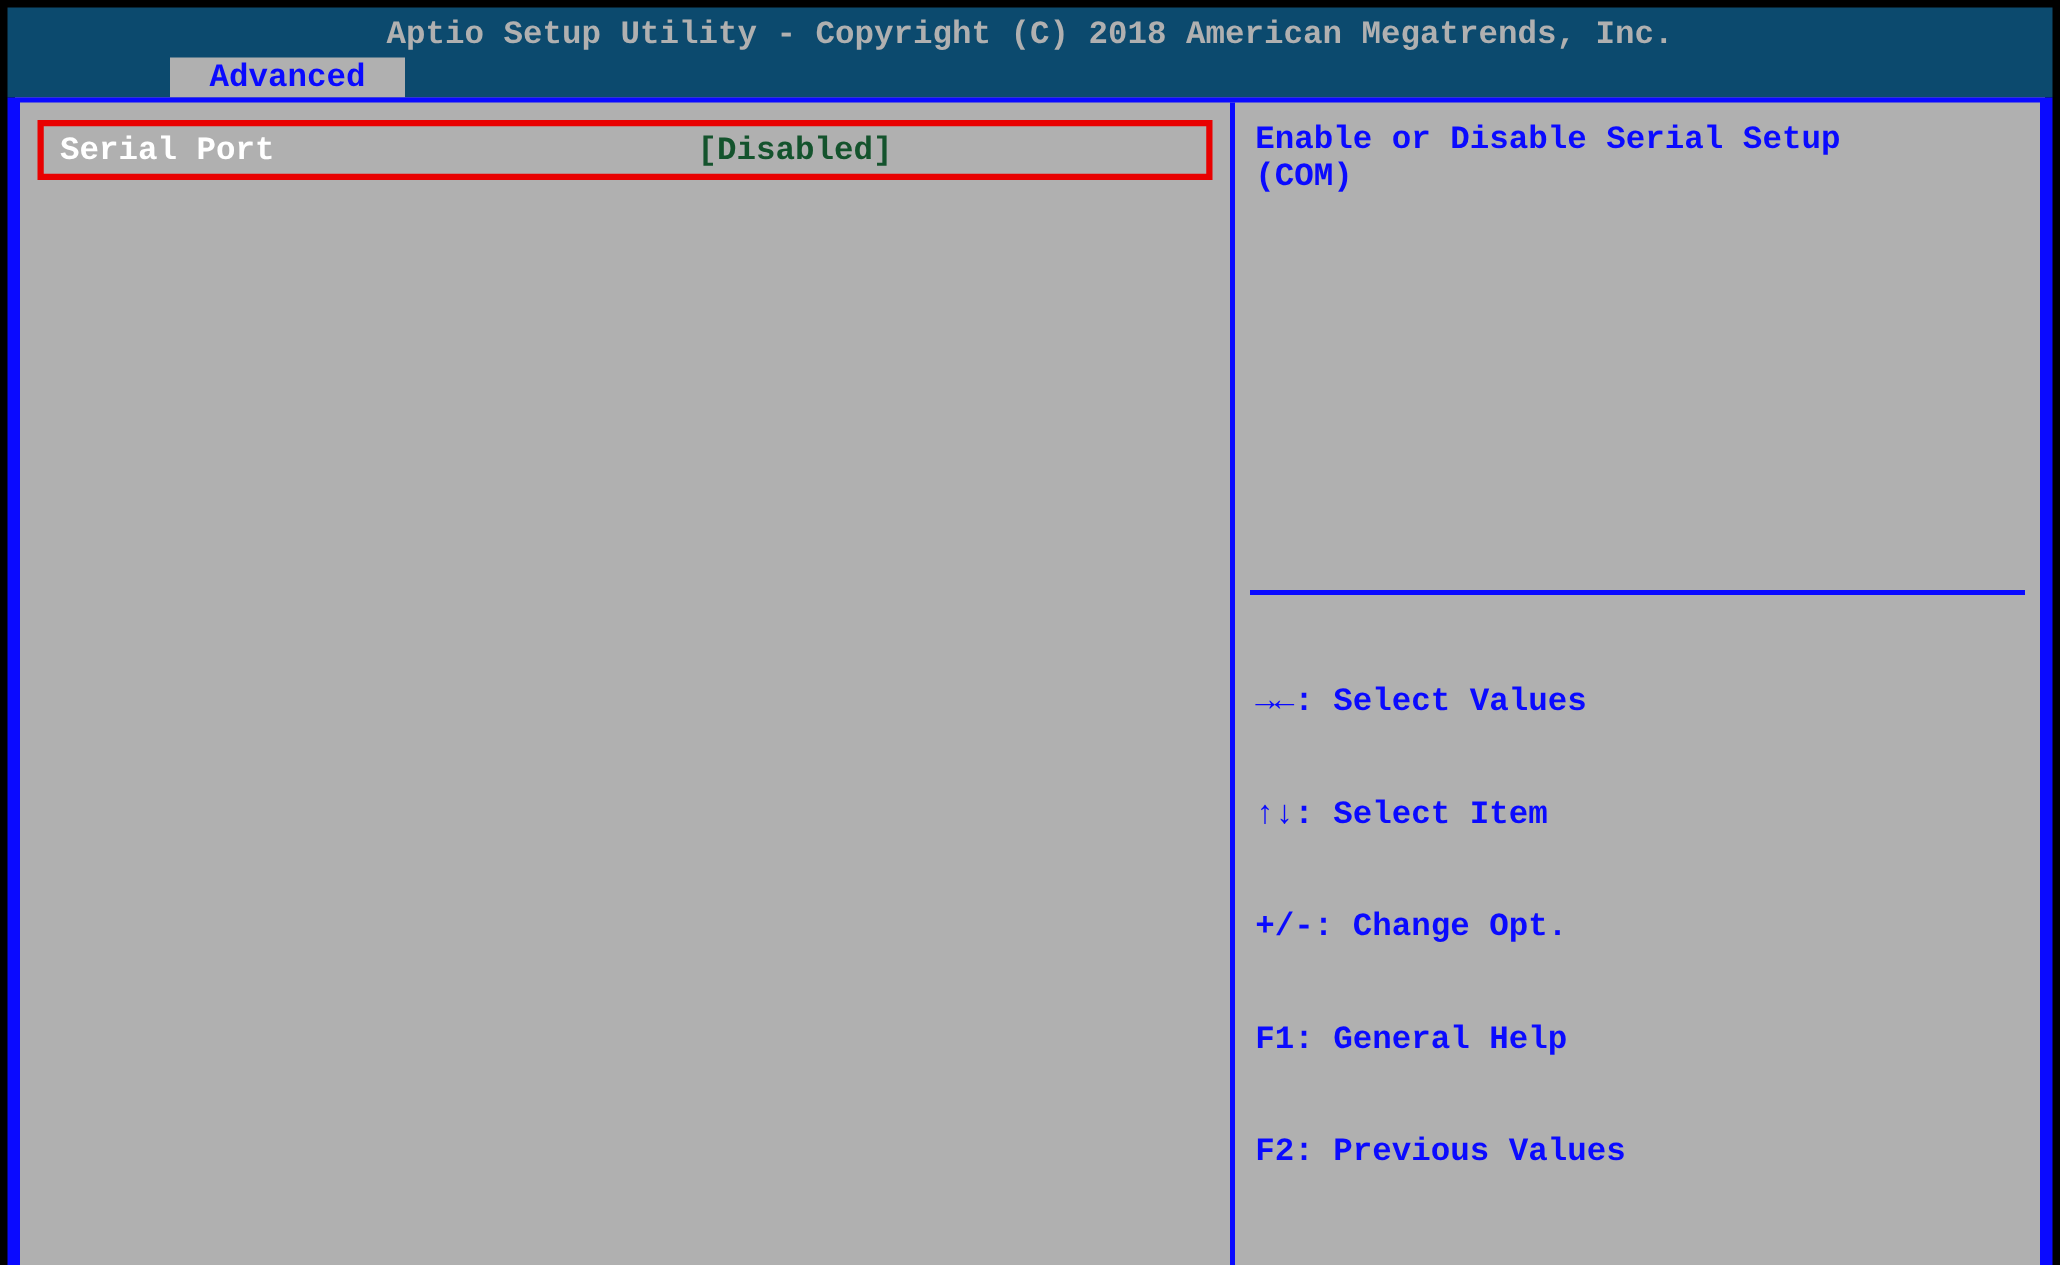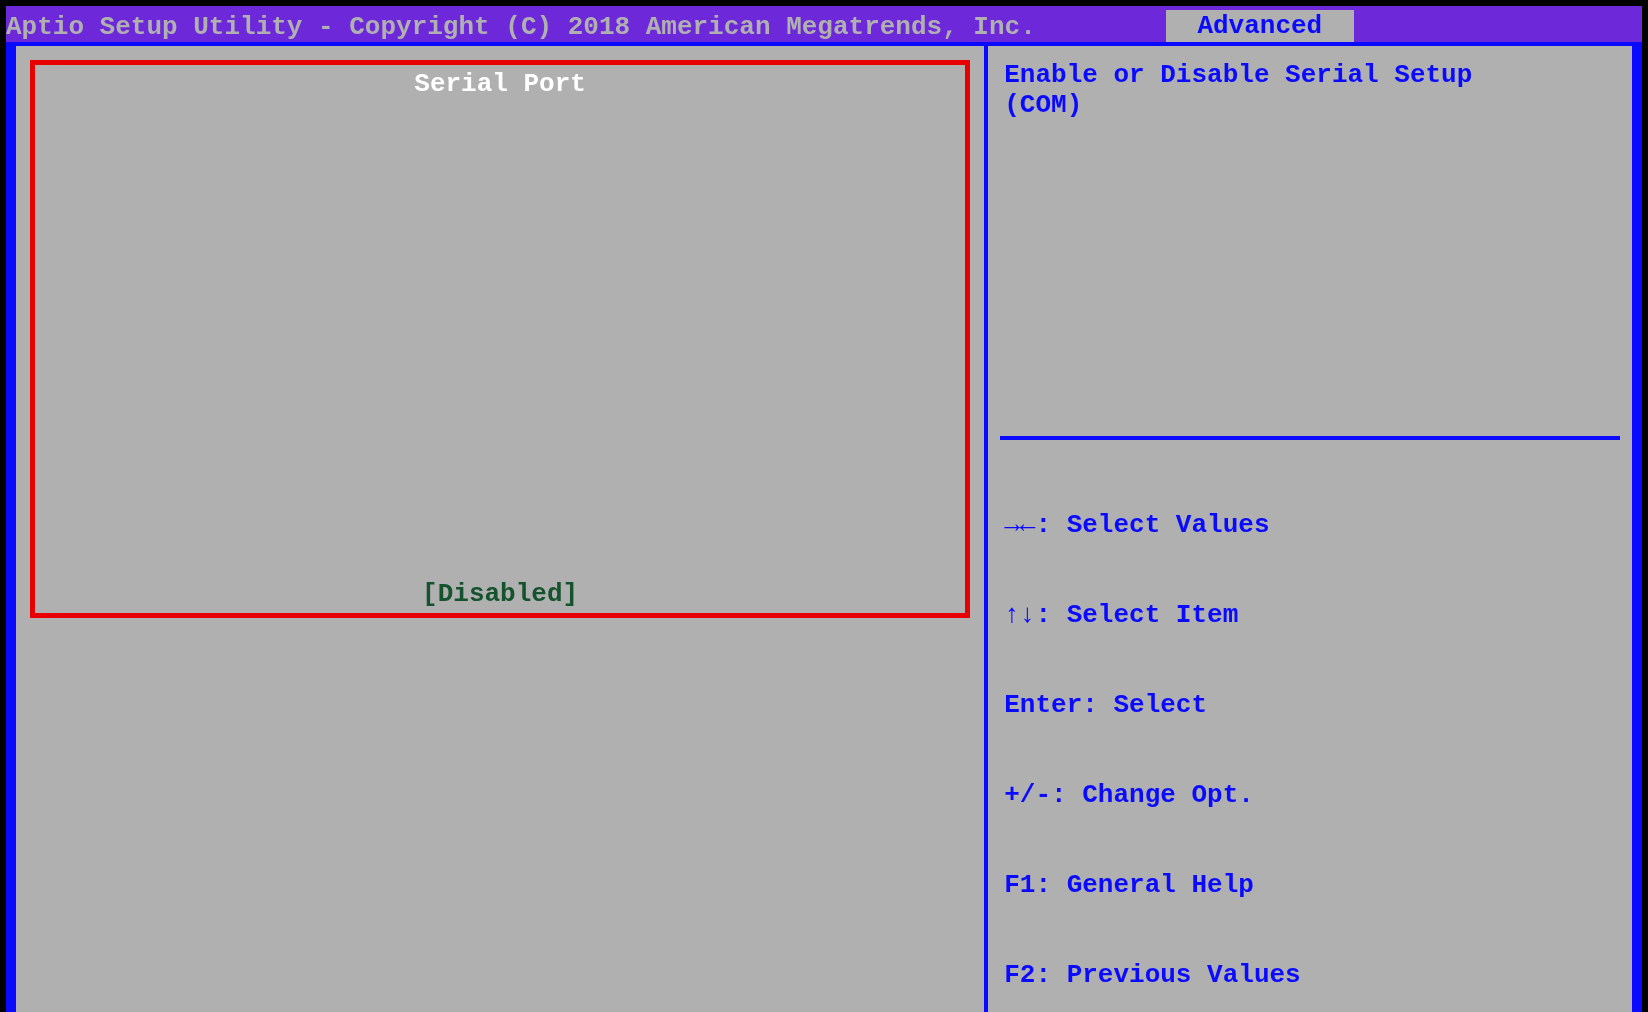--- a/index.html
+++ b/index.html
@@ -17,25 +17,26 @@
     background: #000;
     padding: 6px;
   }
   .screen {
     width: 100%;
     height: 100%;
     display: flex;
     flex-direction: column;
   }
   .header-bar {
-    background: #6d28d9;
+    background: #0c4a6e;
     color: #b0b0b0;
     height: 72px;
     display: flex;
-    flex-direction: row;
+    flex-direction: column;
+    justify-content: flex-end;
   }
   .title-line {
     text-align: center;
     padding-top: 6px;
     height: 36px;
     white-space: pre;
   }
   .tab-line {
     display: flex;
     align-items: flex-end;
@@ -74,21 +75,20 @@
     padding: 2px 18px;
     margin-bottom: 24px;
     white-space: pre;
   }
   .setting-row {
     display: flex;
     padding: 6px 18px 6px 18px;
     color: #ffffff;
     margin: 0 4px;
     align-items: center;
-    flex-direction: column;
   }
   .setting-row.highlighted {
     border: 5px solid #e80000;
     padding: 4px 13px 4px 13px;
   }
   .setting-label {
     flex: 0 0 510px;
     white-space: pre;
   }
   .setting-value {
@@ -143,21 +143,20 @@
           </div>
         </div>
 
         <div class="side-panel">
           <div class="help-text">Enable or Disable Serial Setup
 (COM)</div>
           <div class="side-divider"></div>
           <div class="key-help">
             <div>→←: Select Values</div>
             <div>↑↓: Select Item</div>
-            <div>Enter: Select</div>
             <div>+/-: Change Opt.</div>
             <div>F1: General Help</div>
             <div>F2: Previous Values</div>
             
             
             
           </div>
 
         </div>
 

